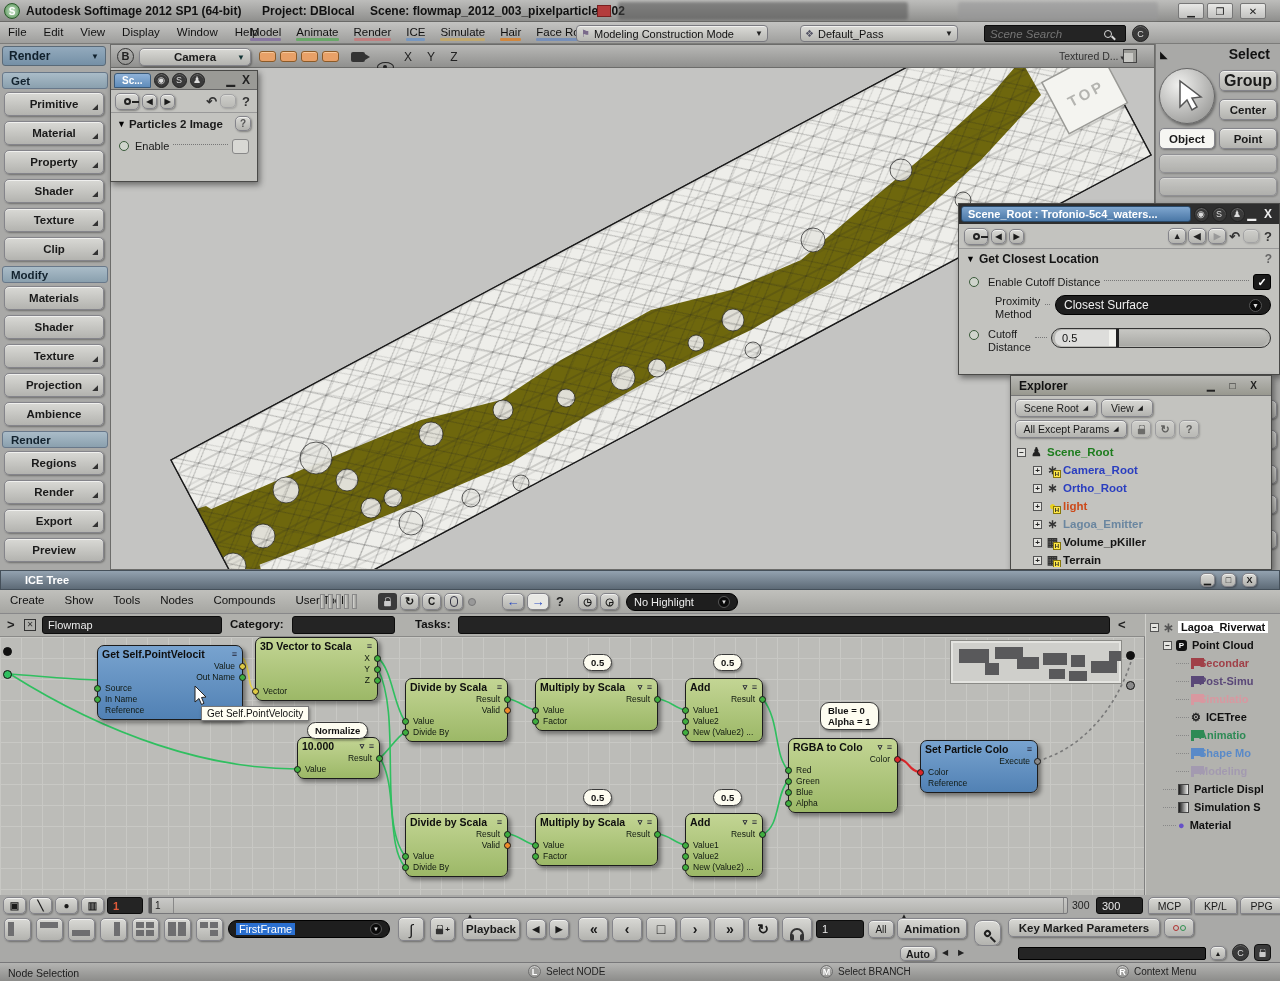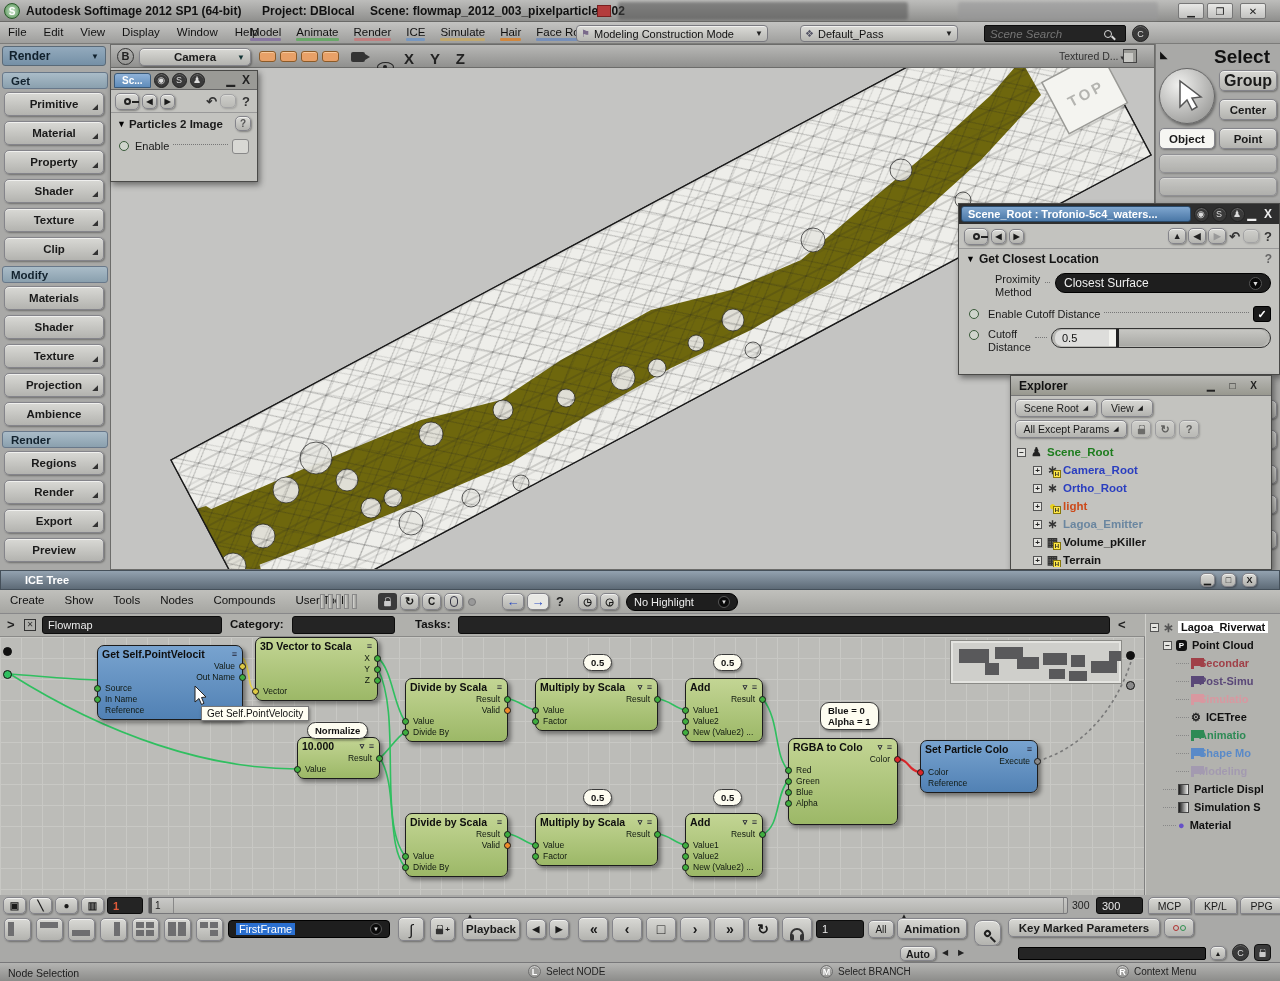--- a/index.html
+++ b/index.html
@@ -181,21 +181,21 @@
     <div class="abs bevel" style="left:28px;top:3px;width:112px;height:18px;font-size:11.5px;">
       <span>Camera</span>
       <span style="position:absolute;right:5px;font-size:8px;color:#133;">▼</span>
     </div>
     <div class="swatch" style="left:148px;"></div>
     <div class="swatch" style="left:169px;"></div>
     <div class="swatch" style="left:190px;"></div>
     <div class="swatch" style="left:211px;"></div>
     <div class="abs camicon" style="left:240px;top:7px;"></div>
     <div class="abs eyeicon" style="left:266px;top:7px;"></div>
-    <div class="abs" style="left:293px;top:5px;font-size:15px;font-weight:bold;color:#222;letter-spacing:6px;"><span>X Y Z</span></div>
+    <div class="abs" style="left:293px;top:5px;font-size:12px;font-weight:normal;color:#222;letter-spacing:6px;"><span>X Y Z</span></div>
     <div class="abs" style="left:948px;top:5px;font-size:10.5px;color:#333;"><span>Textured D...</span><span style="font-size:7px;margin-left:2px;">▾</span></div>
     <div class="abs" style="left:1012px;top:4px;width:14px;height:14px;border:1.5px solid #444;background:#c8c8c4;box-shadow:inset -3px 3px 0 #9a9a96;"></div>
   </div>
 
   <div id="viewport" class="abs">
     <svg width="1045" height="502">
       <defs>
         <pattern id="tri" width="24" height="20" patternUnits="userSpaceOnUse" patternTransform="rotate(-28)">
           <path d="M0,10H24 M0,0L24,20 M0,20L24,0" stroke="#1c1c1c" stroke-width="0.55" opacity="0.6" fill="none"></path>
         </pattern>
@@ -273,21 +273,21 @@
     <div style="display:flex;align-items:center;height:24px;padding:0 8px;">
       <span class="adiv"></span>
       <span style="font-size:11px;color:#1a1a1a;margin-left:6px;">Enable</span>
       <span class="dotlead"></span>
       <div style="width:17px;height:15px;background:#d8d8d4;border:1px solid #888;border-radius:3px;"></div>
     </div>
   </div>
 
   <div class="abs" style="left:1155px;top:44px;width:125px;height:526px;background:#a9a9a7;border-left:1px solid #7a7a78;">
     <div style="position:absolute;left:4px;top:5px;color:#111;font-size:10px;">◣</div>
-    <div style="position:absolute;right:10px;top:2px;font-weight:bold;font-size:19px;color:#111;">Select</div>
+    <div style="position:absolute;right:10px;top:2px;font-weight:bold;font-size:14px;color:#111;">Select</div>
     <div style="position:absolute;left:3px;top:24px;width:56px;height:56px;border-radius:50%;background:radial-gradient(circle at 35% 30%,#f0f0ee,#8a8a88);border:1.5px solid #666;box-shadow:1px 2px 3px rgba(0,0,0,.4);">
       <svg width="53" height="53">
           <path d="M20,12 L20,38 L27,31 L32,41 L37,38 L32,29 L41,28 Z" fill="#fff" stroke="#555" stroke-width="1.5"></path>
         </svg>
     </div>
     <div class="bevel abs" style="left:63px;top:26px;width:58px;height:21px;font-size:16px;">
         <span>Group</span>
       </div>
     <div class="bevel abs" style="left:63px;top:55px;width:58px;height:21px;font-size:11.5px;">
         <span>Center</span>
@@ -332,36 +332,36 @@
       </div>
       <div style="font-weight:bold;font-size:13px;color:#333;">↶</div>
       <div class="bevel" style="width:16px;height:14px;opacity:.5;"></div>
       <div style="font-weight:bold;font-size:13px;color:#333;margin:0 2px;">?</div>
     </div>
     <div style="display:flex;align-items:center;height:21px;padding:0 7px;border-top:1px solid #999;">
       <span style="font-size:9px;margin-right:4px;">▼</span>
       <span style="font-weight:bold;font-size:12px;color:#141414;">Get Closest Location</span>
       <span style="margin-left:auto;font-weight:bold;font-size:12px;color:#666;">?</span>
     </div>
-    <div style="display:flex;align-items:flex-start;padding:4px 8px 0 36px;height:32px;">
-      <div style="font-size:11px;color:#1a1a1a;line-height:13px;">
-        <div>Proximity</div>
-        <div>Method</div>
-      </div>
-      <div style="flex:1;border-bottom:1px dotted #777;margin:9px 5px 0;"></div>
-      <div style="width:216px;height:20px;background:#1e1e1e;border:1px solid #000;border-radius:10px;display:flex;align-items:center;padding:0 8px;color:#f0f0f0;font-size:12px;">
-        <span>Closest Surface</span>
-        <span style="margin-left:auto;width:13px;height:13px;border-radius:50%;background:#0a0a0a;border:1px solid #555;color:#ddd;font-size:7px;text-align:center;line-height:12px;">▼</span>
-      </div>
-    </div>
     <div style="display:flex;align-items:center;padding:4px 8px 0 10px;height:22px;">
       <span class="adiv"></span>
       <span style="font-size:11px;color:#1a1a1a;margin-left:9px;">Enable Cutoff Distance</span>
       <span class="dotlead"></span>
       <div style="width:18px;height:16px;background:#1a1a1a;border:1px solid #000;border-radius:3px;color:#fff;font-size:11px;font-weight:bold;text-align:center;line-height:15px;">✓</div>
+    </div>
+    <div style="display:flex;align-items:flex-start;padding:4px 8px 0 36px;height:32px;">
+      <div style="font-size:11px;color:#1a1a1a;line-height:13px;">
+        <div>Proximity</div>
+        <div>Method</div>
+      </div>
+      <div style="flex:1;border-bottom:1px dotted #777;margin:9px 5px 0;"></div>
+      <div style="width:216px;height:20px;background:#1e1e1e;border:1px solid #000;border-radius:10px;display:flex;align-items:center;padding:0 8px;color:#f0f0f0;font-size:12px;">
+        <span>Closest Surface</span>
+        <span style="margin-left:auto;width:13px;height:13px;border-radius:50%;background:#0a0a0a;border:1px solid #555;color:#ddd;font-size:7px;text-align:center;line-height:12px;">▼</span>
+      </div>
     </div>
     <div style="display:flex;align-items:flex-start;padding:5px 8px 0 10px;">
       <span class="adiv" style="margin-top:2px;"></span>
       <div style="font-size:11px;color:#1a1a1a;line-height:13px;margin-left:9px;">
         <div>Cutoff</div>
         <div>Distance</div>
       </div>
       <div style="flex:1;border-bottom:1px dotted #777;margin:9px 4px 0;"></div>
       <div style="width:220px;height:20px;border:1.5px solid #333;border-radius:10px;background:#b7b7b3;display:flex;align-items:center;overflow:hidden;">
         <div style="width:54px;height:16px;background:#dddddb;margin-left:3px;border-radius:7px 0 0 7px;font-size:11px;color:#111;display:flex;align-items:center;padding-left:7px;">
@@ -570,21 +570,21 @@
           <div class="nhdr">
             <div>Add</div>
             <div class="nicons">▿ ≡</div>
           </div>
           <div class="prow r">Result<span class="pdot r" style="background: rgb(63, 174, 63);"></span></div>
           <div class="prow l">Value1<span class="pdot l" style="background: rgb(63, 174, 63);"></span></div>
           <div class="prow l">Value2<span class="pdot l" style="background: rgb(63, 174, 63);"></span></div>
           <div class="prow l">New (Value2) ...<span class="pdot l" style="background: rgb(63, 174, 63);"></span></div>
         </div>
         <div class="bubble" style="left: 713px; top: 17px;">0.5</div>
-        <div class="node green" style="left: 788px; top: 101px; width: 110px; padding-bottom: 15px;">
+        <div class="node green" style="left: 788px; top: 101px; width: 110px; padding-bottom: 3px;">
           <div class="nhdr">
             <div>RGBA to Colo</div>
             <div class="nicons">▿ ≡</div>
           </div>
           <div class="prow r">Color<span class="pdot r" style="background: rgb(217, 38, 42);"></span></div>
           <div class="prow l">Red<span class="pdot l" style="background: rgb(63, 174, 63);"></span></div>
           <div class="prow l">Green<span class="pdot l" style="background: rgb(63, 174, 63);"></span></div>
           <div class="prow l">Blue<span class="pdot l" style="background: rgb(63, 174, 63);"></span></div>
           <div class="prow l">Alpha<span class="pdot l" style="background: rgb(63, 174, 63);"></span></div>
         </div>
@@ -766,21 +766,21 @@
         <div class="bevel layoutbtn" style="left: 164px;">
           <span style="left: 3px; top: 3px; width: 8px; height: 14px;"></span>
           <span style="left: 13px; top: 3px; width: 8px; height: 14px;"></span>
         </div>
         <div class="bevel layoutbtn" style="left: 196px;">
           <span style="left: 3px; top: 3px; width: 8px; height: 6px;"></span>
           <span style="left: 13px; top: 3px; width: 8px; height: 6px;"></span>
           <span style="left: 13px; top: 11px; width: 8px; height: 6px;"></span>
         </div>
       </div>
-    <div class="abs" style="left:228px;top:4px;width:162px;height:18px;background:#1e1e1e;border:1px solid #000;border-radius:4px;display:flex;align-items:center;padding:0 7px;">
+    <div class="abs" style="left:228px;top:4px;width:162px;height:18px;background:#1e1e1e;border:1px solid #000;border-radius:9px;display:flex;align-items:center;padding:0 7px;">
       <span style="background:#2a6fd0;color:#fff;font-size:11px;padding:0 3px;"><span>FirstFrame</span></span>
       <span style="margin-left:auto;width:12px;height:12px;border-radius:50%;background:#0a0a0a;border:1px solid #555;font-size:6px;text-align:center;line-height:11px;color:#ddd;">▼</span>
     </div>
     <div class="bevel abs" style="left:398px;top:1px;width:26px;height:24px;font-size:15px;font-weight:normal;">∫</div>
     <div class="bevel abs" style="left:430px;top:1px;width:25px;height:24px;">
         <span class="lockicon" style="transform:scale(.8);"></span>
         <span style="font-size:8px;margin-left:1px;">+</span>
       </div>
     <span class="abs" style="left:466px;top:-4px;font-size:8px;color:#222;">▲</span>
     <div class="bevel abs" style="left:462px;top:2px;width:58px;height:22px;font-size:11.5px;">

